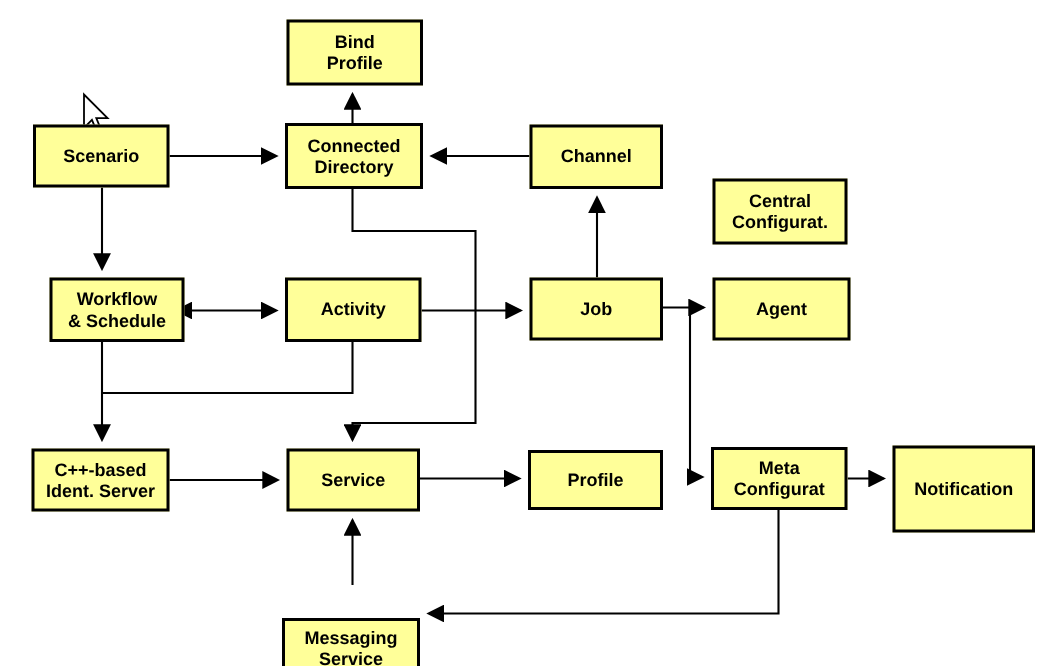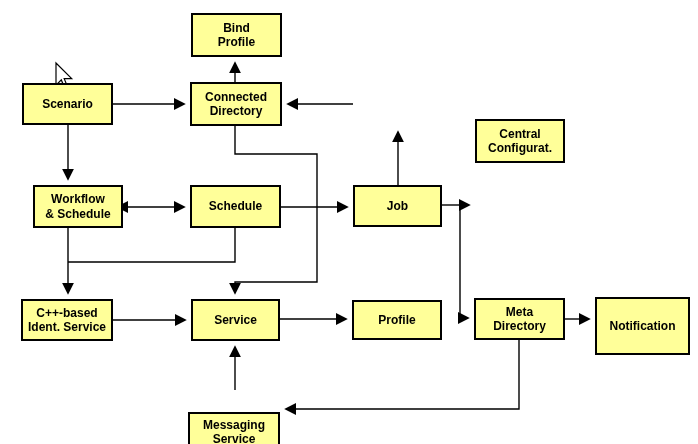--- a/index.html
+++ b/index.html
@@ -102,47 +102,53 @@
     <span class="lbl">Scenario</span>
   </div>
   <div class="node n-bind-profile">
     <span class="lbl">Bind
 Profile</span>
   </div>
   <div class="node n-connected-directory">
     <span class="lbl">Connected
 Directory</span>
   </div>
+  <div class="node n-channel">
+    <span class="lbl">Channel</span>
+  </div>
   <div class="node n-central-config">
     <span class="lbl">Central
 Configurat.</span>
   </div>
   <div class="node n-workflow">
     <span class="lbl">Workflow
 &amp; Schedule</span>
   </div>
   <div class="node n-activity">
-    <span class="lbl">Schedule</span>
+    <span class="lbl">Activity</span>
   </div>
   <div class="node n-job">
     <span class="lbl">Job</span>
   </div>
+  <div class="node n-agent">
+    <span class="lbl">Agent</span>
+  </div>
   <div class="node n-cpp-server">
     <span class="lbl">C++-based
-Ident. Service</span>
+Ident. Server</span>
   </div>
   <div class="node n-service">
     <span class="lbl">Service</span>
   </div>
   <div class="node n-system">
     <span class="lbl">Profile</span>
   </div>
   <div class="node n-meta-controller">
     <span class="lbl">Meta
-Directory</span>
+Configurat</span>
   </div>
   <div class="node n-notification">
     <span class="lbl">Notification</span>
   </div>
   <div class="node n-messaging-service">
     <span class="lbl">Messaging
 Service</span>
   </div>
 
 </div>

